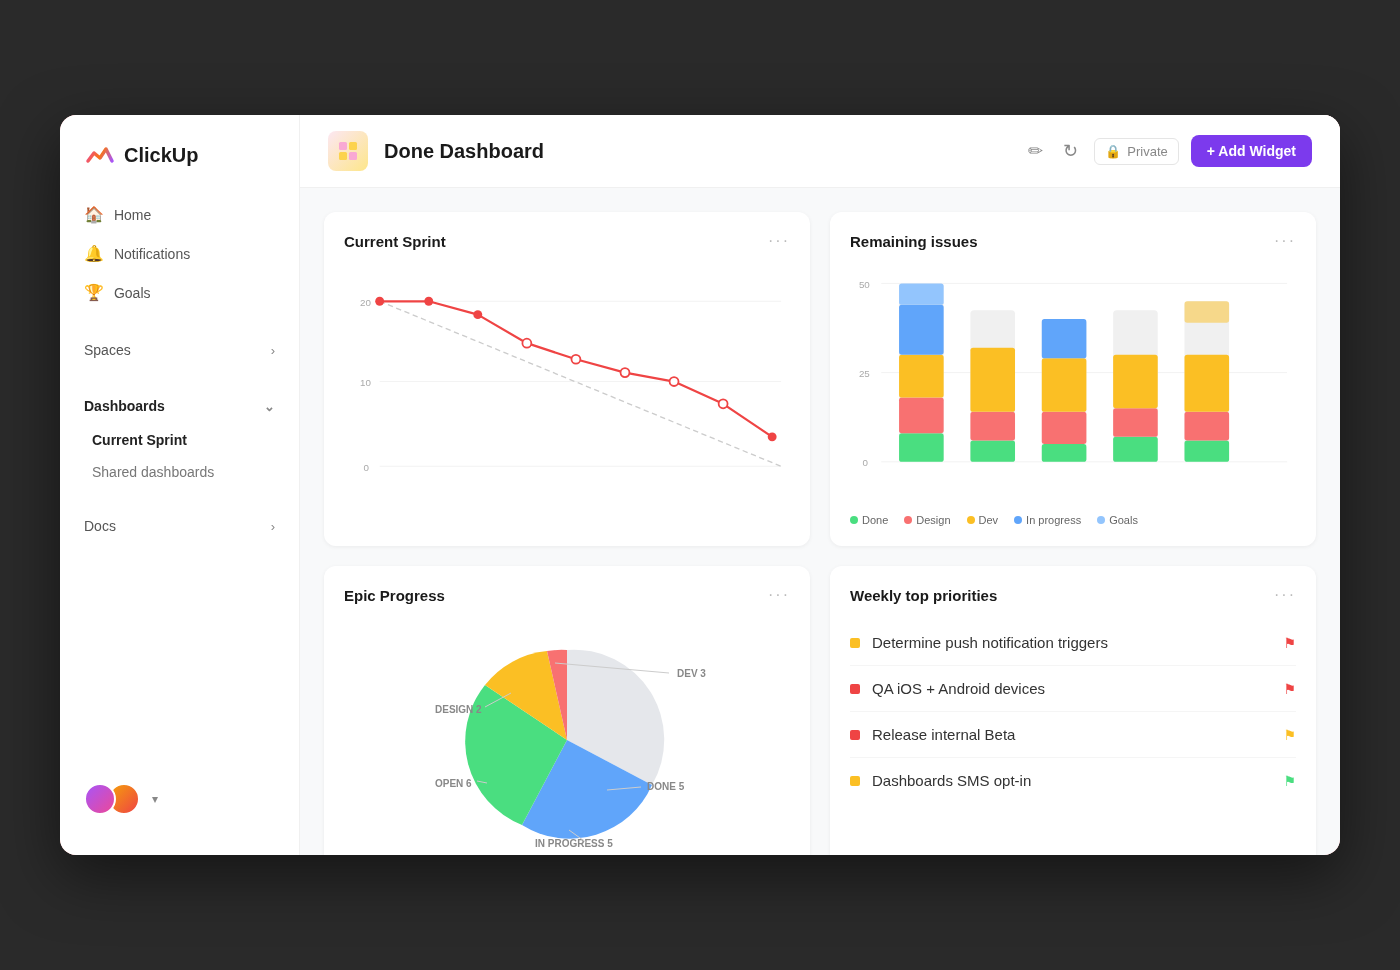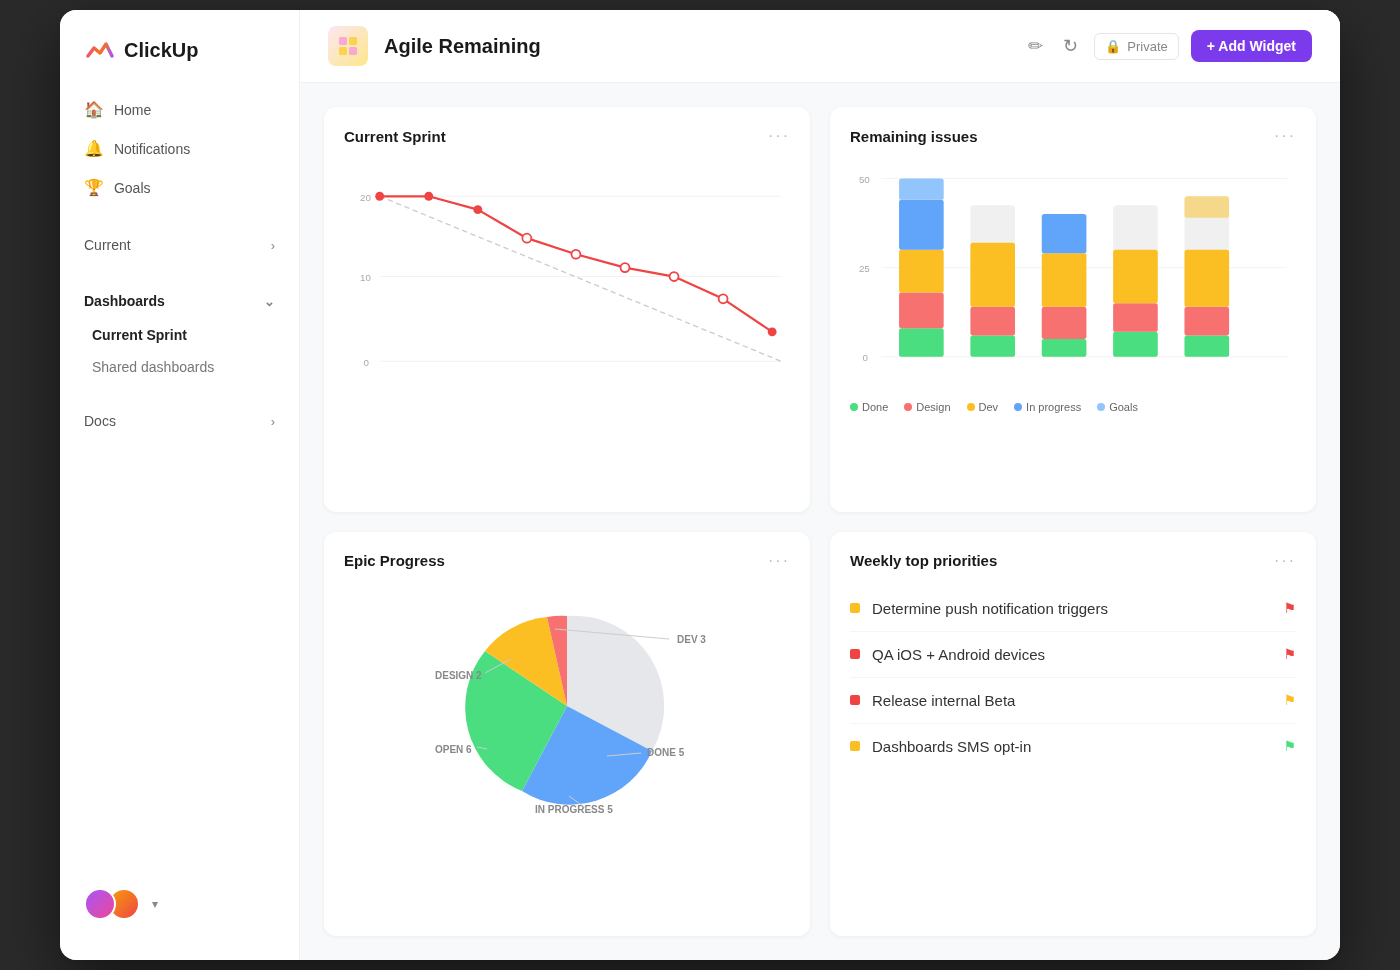--- a/index.html
+++ b/index.html
@@ -6,21 +6,21 @@
     body {
       background: #2a2a2a;
       display: flex;
       align-items: center;
       justify-content: center;
       min-height: 100vh;
       font-family: -apple-system, BlinkMacSystemFont, 'Segoe UI', sans-serif;
     }
     .app-container {
       width: 1280px;
-      height: 950px;
+      height: 740px;
       background: #fca5a5;
       border-radius: 16px;
       box-shadow: 0 20px 60px rgba(0,0,0,0.5);
       display: flex;
       overflow: hidden;
     }
     
     .sidebar {
       width: 240px;
       min-width: 240px;
@@ -210,20 +210,21 @@
     
     .issues-chart-area {
       width: 100%;
       height: 240px;
       position: relative;
     }
     .chart-legend {
       display: flex;
       gap: 16px;
       flex-wrap: wrap;
+      margin-top: 8px;
       align-items: center;
     }
     .legend-item {
       display: flex;
       align-items: center;
       gap: 4px;
       font-size: 11px;
       color: #666;
     }
     .legend-dot {
@@ -297,21 +298,21 @@
       <span>Notifications</span>
     </div>
     <div class="nav-item">
       <span class="nav-icon">🏆</span>
       <span>Goals</span>
     </div>
 
     <div class="nav-divider"></div>
 
     <div class="nav-section">
-      <span>Current</span>
+      <span>Spaces</span>
       <span style="color:#888;font-size:13px;">›</span>
     </div>
 
     <div class="nav-divider"></div>
 
     <div class="nav-section nav-bold">
       <span>Dashboards</span>
       <span style="color:#888;font-size:13px;">⌄</span>
     </div>
     <div class="nav-active">
@@ -341,21 +342,21 @@
 
     <header class="header">
       <div class="header-icon">
         <svg width="22" height="22" viewBox="0 0 22 22">
           <rect x="2" y="2" width="8" height="8" rx="1.5" fill="#f9a8d4"></rect>
           <rect x="12" y="2" width="8" height="8" rx="1.5" fill="#fcd34d"></rect>
           <rect x="2" y="12" width="8" height="8" rx="1.5" fill="#fcd34d"></rect>
           <rect x="12" y="12" width="8" height="8" rx="1.5" fill="#f9a8d4"></rect>
         </svg>
       </div>
-      <span class="header-title">Agile Remaining</span>
+      <span class="header-title">Done Dashboard</span>
       <div class="header-actions">
         <button class="header-btn" title="Edit">✏</button>
         <button class="header-btn" title="Refresh">↻</button>
         <div class="private-badge">
           <span>🔒</span>
           <span>Private</span>
         </div>
         <button class="add-widget-btn">+ Add Widget</button>
       </div>
     </header>

